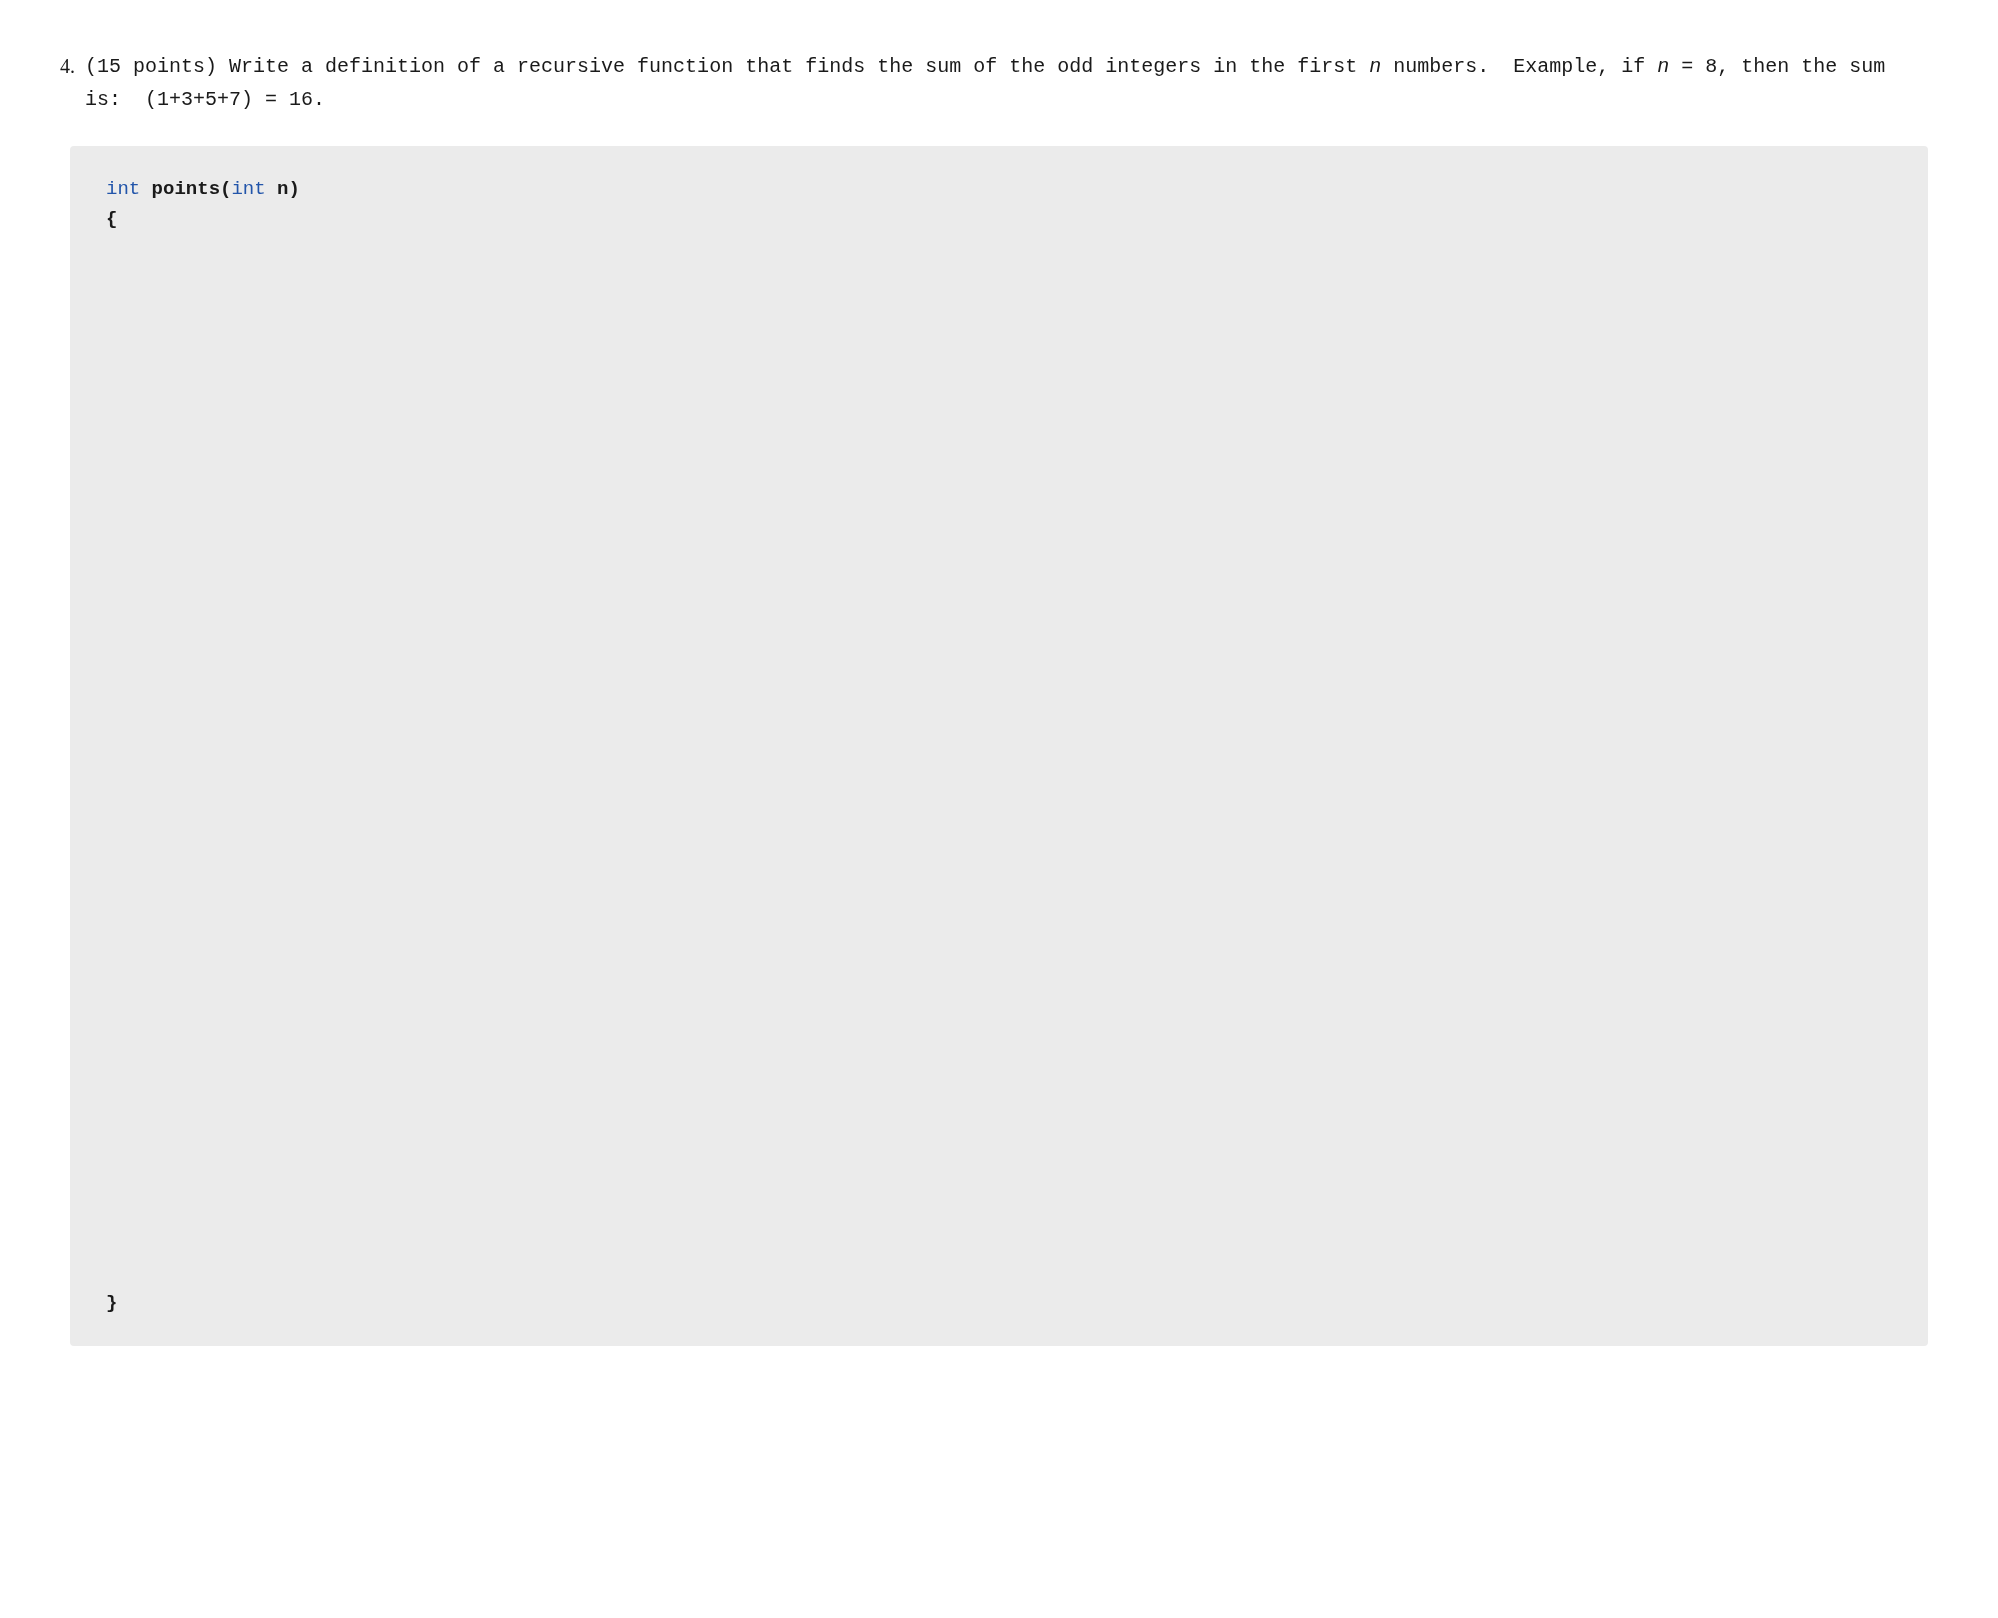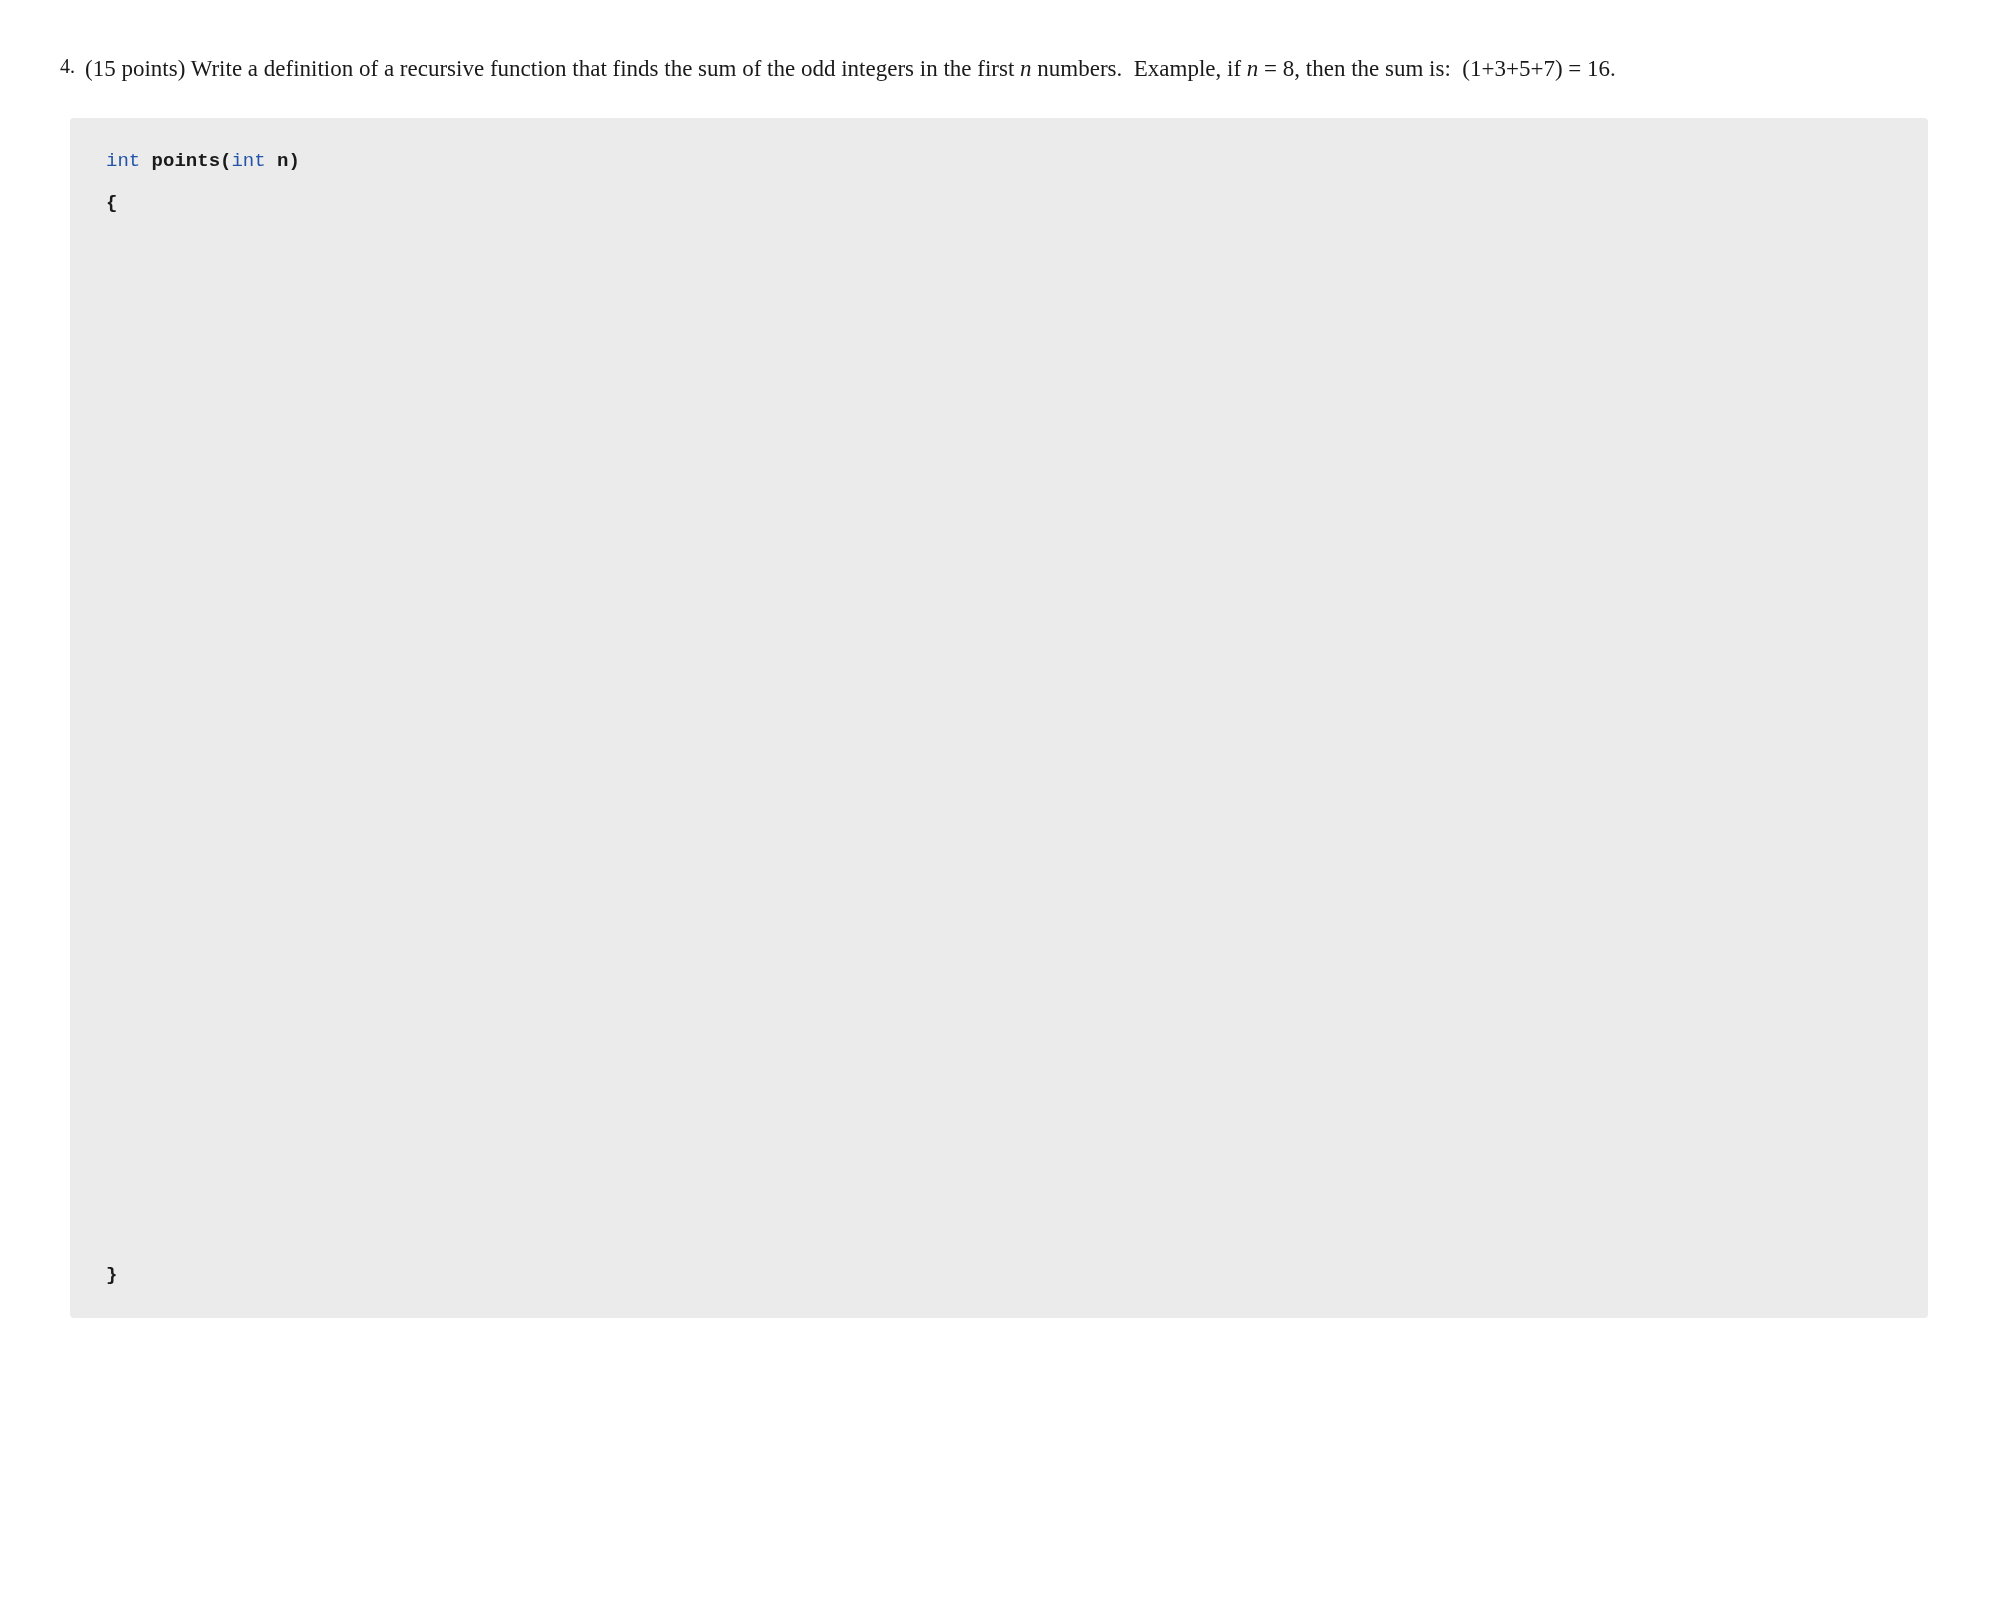--- a/index.html
+++ b/index.html
@@ -28,22 +28,23 @@
       display: flex;
       gap: 10px;
       line-height: 1.6;
     }
 
     .question-number {
       flex-shrink: 0;
     }
 
     .question-text {
-      font-size: 23px;
+      font-size: 20px;
       line-height: 1.65;
+      font-family: Liberation Mono, monospace;
     }
 
     .question-text .italic {
       font-style: italic;
     }
 
     .code-box {
       background-color: #ebebeb;
       border-radius: 4px;
       padding: 28px 36px;
@@ -55,21 +56,21 @@
       line-height: 1.6;
       position: relative;
       display: flex;
       flex-direction: column;
       justify-content: space-between;
     }
 
     .code-top {
       display: flex;
       flex-direction: column;
-      gap: 12px;
+      gap: 0;
     }
 
     .code-line {
       display: flex;
       gap: 0;
       white-space: pre;
     }
 
     .keyword {
       color: #2255aa;

